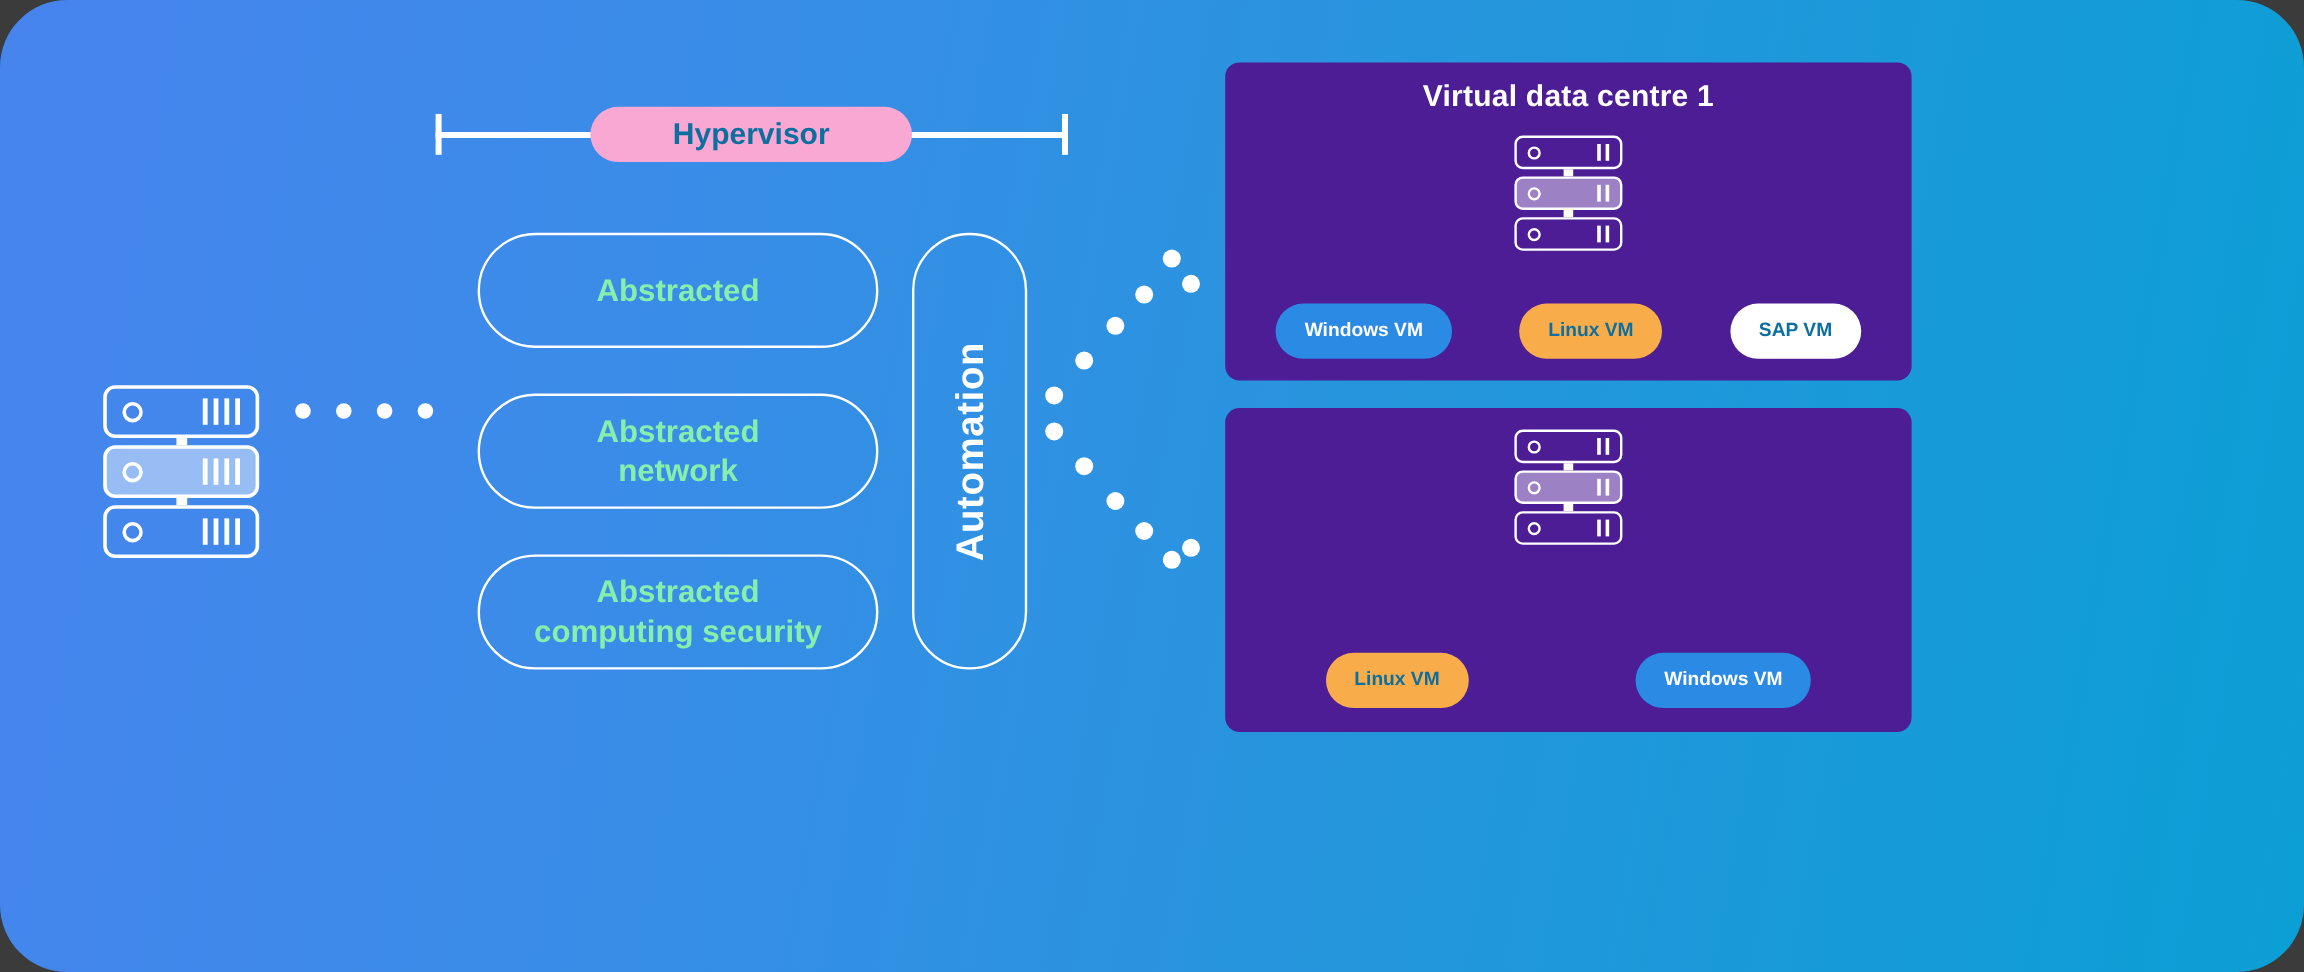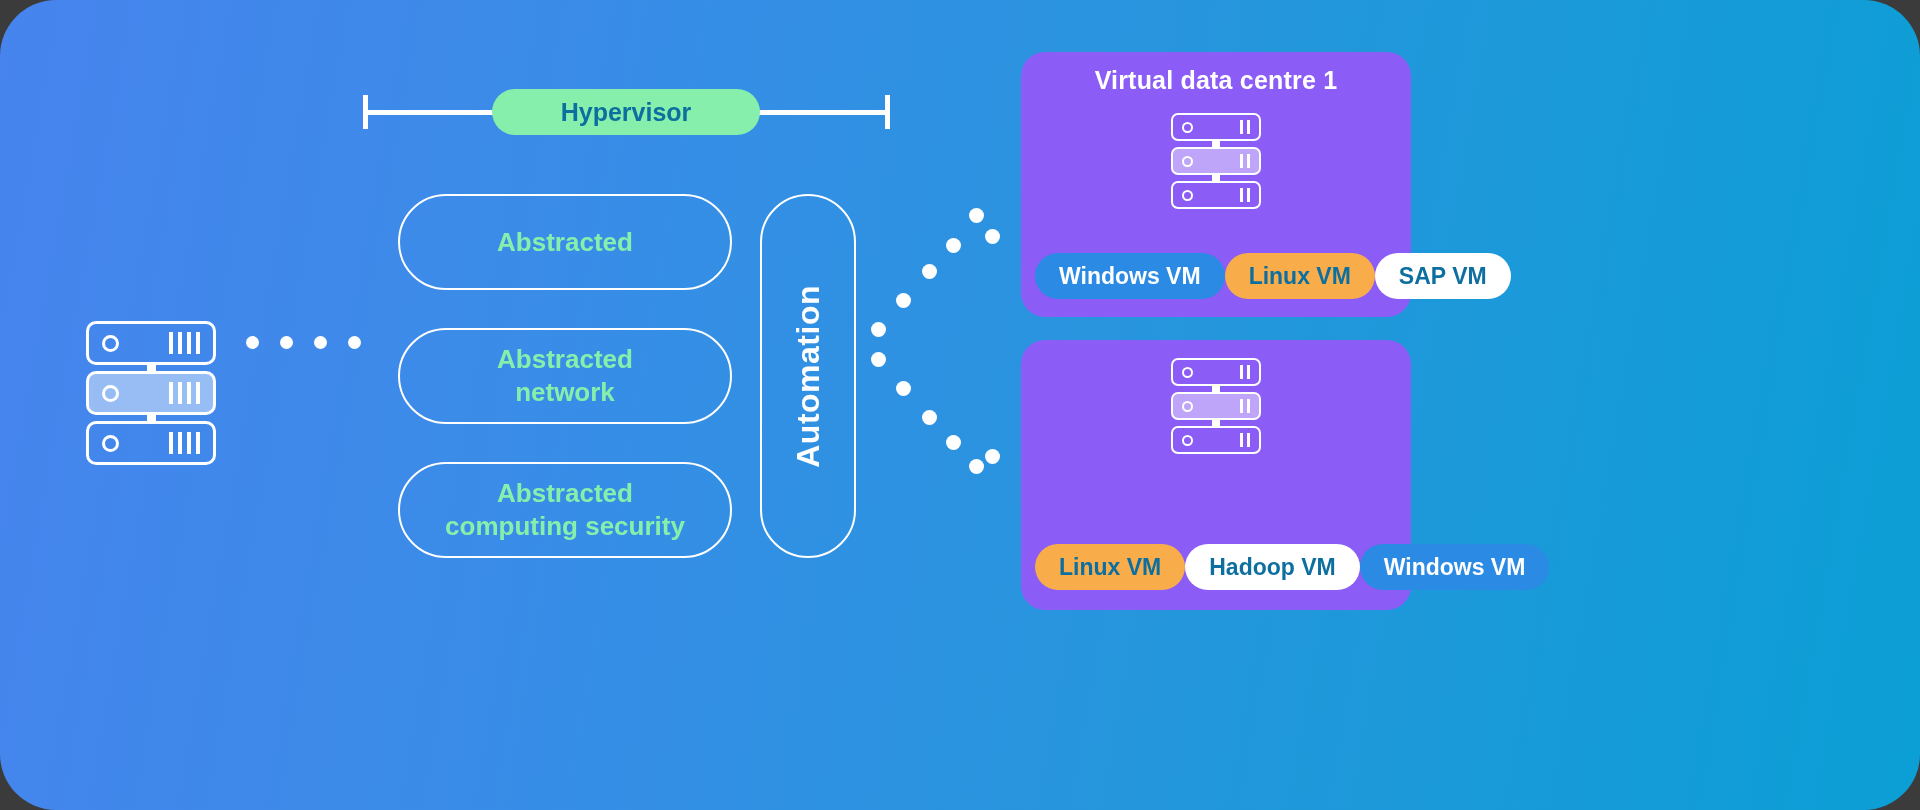--- a/index.html
+++ b/index.html
@@ -93,21 +93,21 @@
     position: absolute;
     background: #ffffff;
   }
   .hyper-rail { height: 5px; }
   .hyper-cap  { width: 5px; height: 34px; }
 
   .hypervisor-pill {
     position: absolute;
     left: 492px; top: 89px;
     width: 268px; height: 46px;
-    background: #86efac;
+    background: #f9a8d4;
     border-radius: 23px;
     display: flex;
     align-items: center;
     justify-content: center;
     color: #0d6fa0;
     font-size: 25px;
     font-weight: bold;
   }
 
   
@@ -150,23 +150,23 @@
     font-size: 32px;
     font-weight: bold;
     letter-spacing: 0.5px;
     white-space: nowrap;
   }
 
   
   .vdc {
     position: absolute;
     left: 1021px;
-    width: 390px;
-    background: #8b5cf6;
-    border-radius: 24px;
+    width: 572px;
+    background: #4c1d95;
+    border-radius: 12px;
     box-sizing: border-box;
   }
   .vdc-1 { top: 52px; height: 265px; }
   .vdc-2 { top: 340px; height: 270px; }
 
   .vdc-title {
     text-align: center;
     color: #ffffff;
     font-size: 25px;
     font-weight: bold;
@@ -192,21 +192,21 @@
   .vdc-1 .vm-row { bottom: 18px; }
   .vdc-2 .vm-row { bottom: 20px; }
 
   .vm-pill {
     display: flex;
     align-items: center;
     justify-content: center;
     height: 46px;
     padding: 0 24px;
     border-radius: 23px;
-    font-size: 23px;
+    font-size: 16px;
     font-weight: bold;
     white-space: nowrap;
   }
   .vm-blue  { background: #2a8ae4; color: #ffffff; }
   .vm-amber { background: #f9ad4a; color: #0d6fa0; }
   .vm-white { background: #ffffff; color: #0d6fa0; }
 </style>
 </head>
 <body>
 
@@ -355,18 +355,17 @@
           <span class="server-dot"></span>
           <span class="server-bars">
               <i></i>
               <i></i>
             </span>
         </div>
       </div>
     </div>
     <div class="vm-row">
       <div class="vm-pill vm-amber">Linux VM</div>
-      <div class="vm-pill vm-white">Hadoop VM</div>
       <div class="vm-pill vm-blue">Windows VM</div>
     </div>
   </div>
 
 </div>
 
 </body></html>

